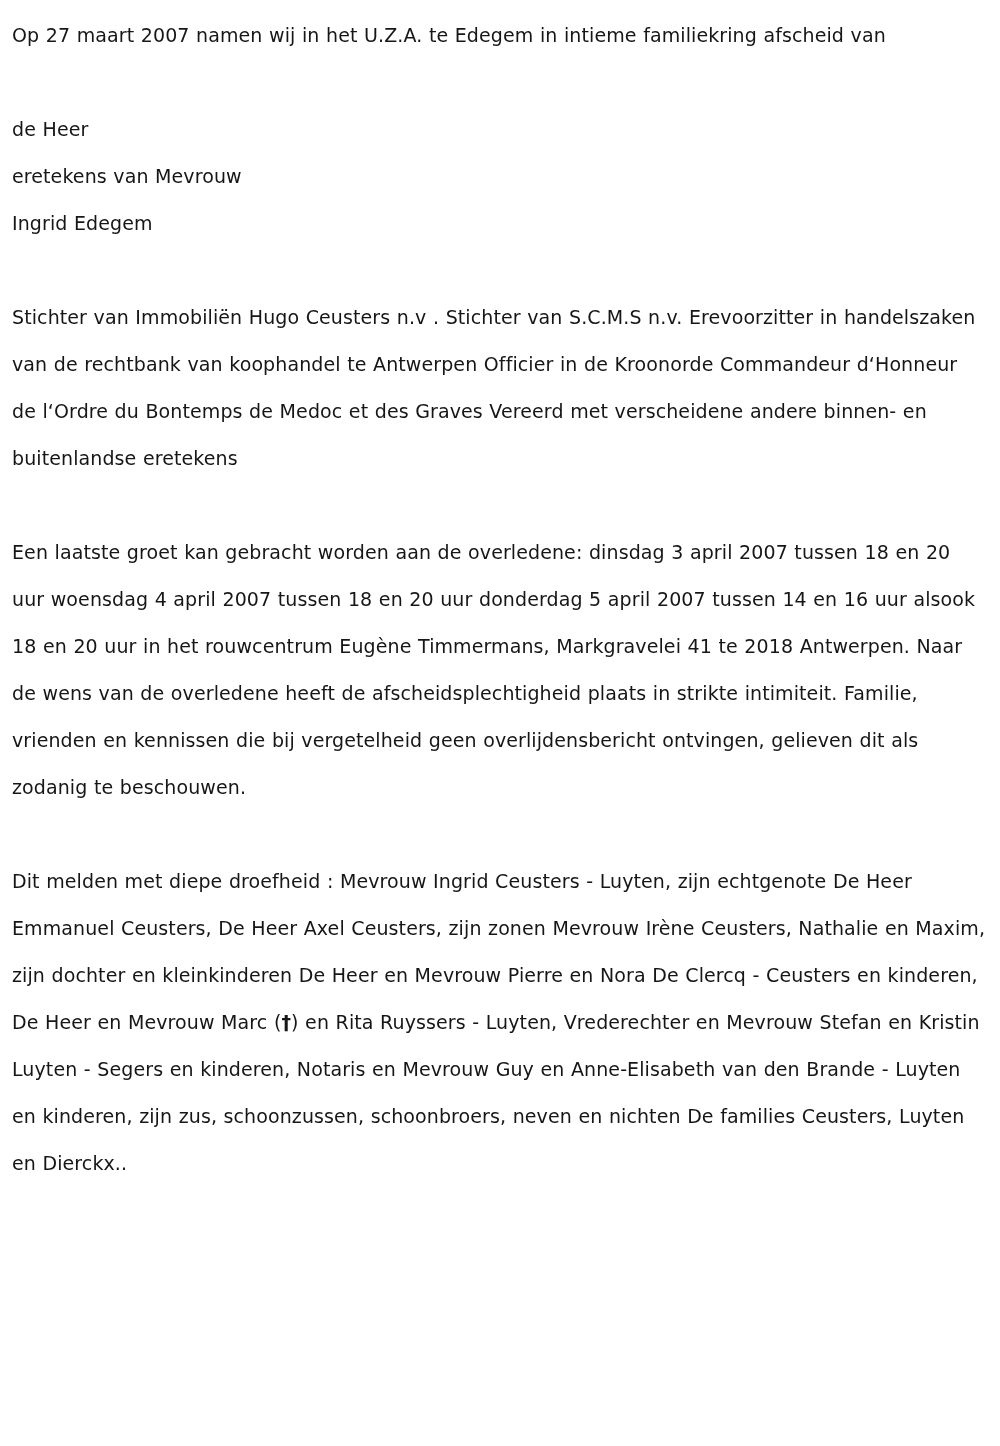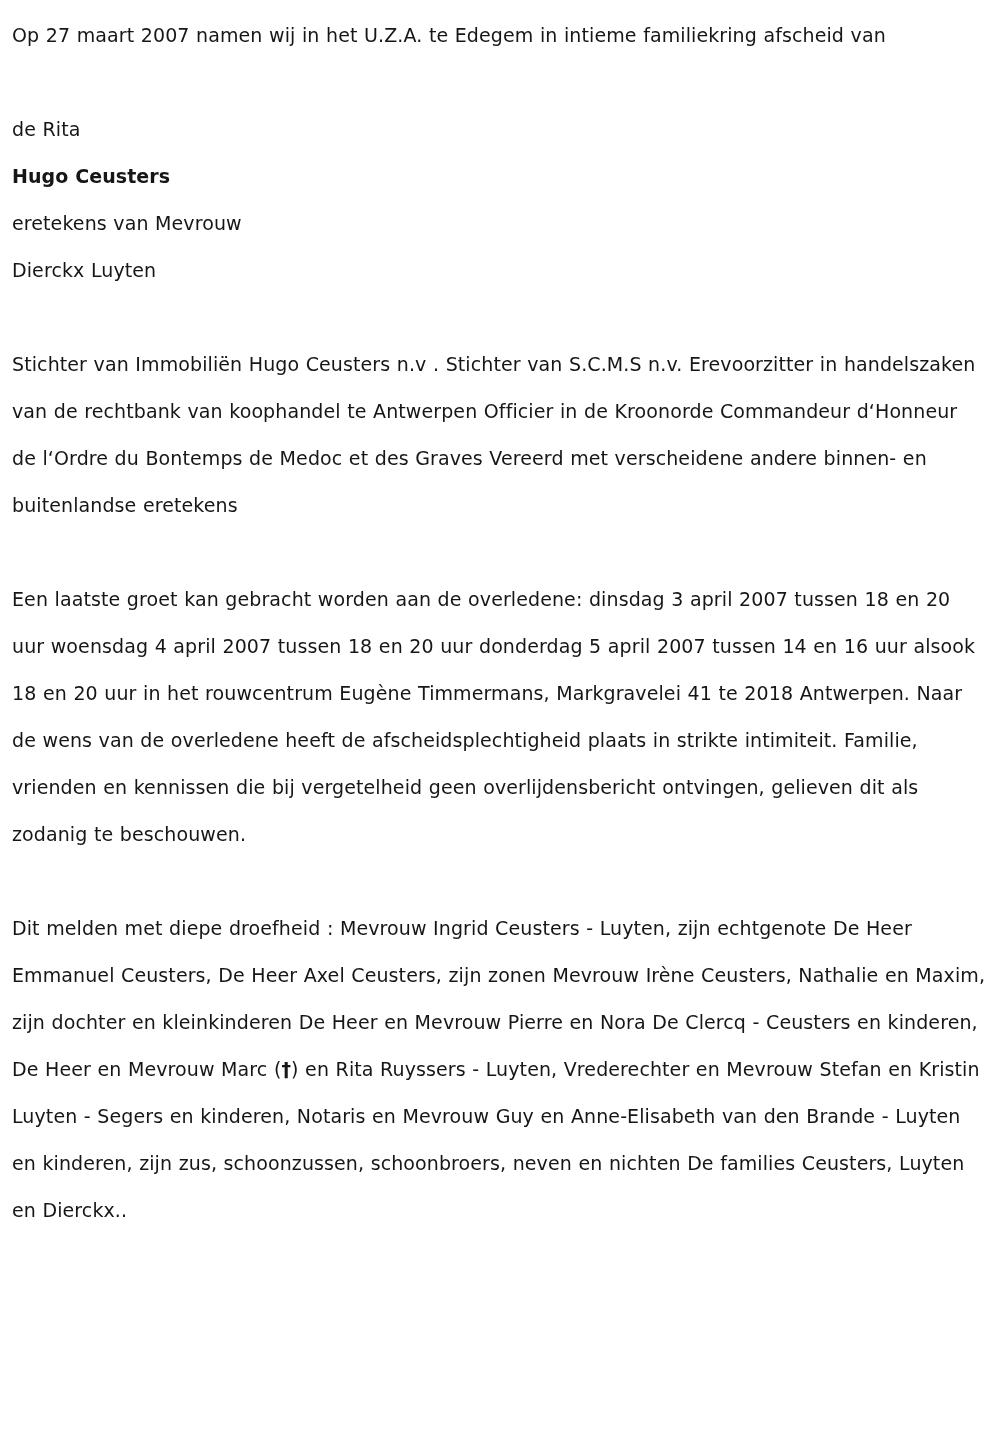--- a/index.html
+++ b/index.html
@@ -52,24 +52,23 @@
   }
 </style>
 </head>
 <body style="background: rgb(255, 255, 255); color: rgb(22, 22, 22);">
 
 <div class="page">
 
   <p class="block para">Op 27 maart 2007 namen wij in het U.Z.A. te Edegem in intieme familiekring afscheid van</p>
 
   <div class="block para tight">
-    <span class="line">de Rita</span>
-    <span class="line name-bold">Hugo Ceusters</span>
+    <span class="line">de Heer</span>
     <span class="line">eretekens van Mevrouw</span>
-    <span class="line">Dierckx Luyten</span>
+    <span class="line">Ingrid Edegem</span>
   </div>
 
   <div style="height:47px"></div>
 
   <p class="block para">Stichter van Immobiliën Hugo Ceusters n.v . Stichter van S.C.M.S n.v. Erevoorzitter in handelszaken van de rechtbank van koophandel te Antwerpen Officier in de Kroonorde Commandeur d‘Honneur de l‘Ordre du Bontemps de Medoc et des Graves Vereerd met verscheidene andere binnen- en buitenlandse eretekens</p>
 
   <p class="block para">Een laatste groet kan gebracht worden aan de overledene: dinsdag 3 april 2007 tussen 18 en 20 uur woensdag 4 april 2007 tussen 18 en 20 uur donderdag 5 april 2007 tussen 14 en 16 uur alsook 18 en 20 uur in het rouwcentrum Eugène Timmermans, Markgravelei 41 te 2018 Antwerpen. Naar de wens van de overledene heeft de afscheidsplechtigheid plaats in strikte intimiteit. Familie, vrienden en kennissen die bij vergetelheid geen overlijdensbericht ontvingen, gelieven dit als zodanig te beschouwen.</p>
 
   <p class="block para"><span>Dit melden met diepe droefheid : Mevrouw Ingrid Ceusters - Luyten, zijn echtgenote De Heer Emmanuel Ceusters, De Heer Axel Ceusters, zijn zonen Mevrouw Irène Ceusters, Nathalie en Maxim, zijn dochter en kleinkinderen De Heer en Mevrouw Pierre en Nora De Clercq - Ceusters en kinderen, De Heer en Mevrouw Marc (</span><span class="dagger">†</span><span>) en Rita Ruyssers - Luyten, Vrederechter en Mevrouw Stefan en Kristin Luyten - Segers en kinderen, Notaris en Mevrouw Guy en Anne-Elisabeth van den Brande - Luyten en kinderen, zijn zus, schoonzussen, schoonbroers, neven en nichten De families Ceusters, Luyten en Dierckx..</span></p>
 

